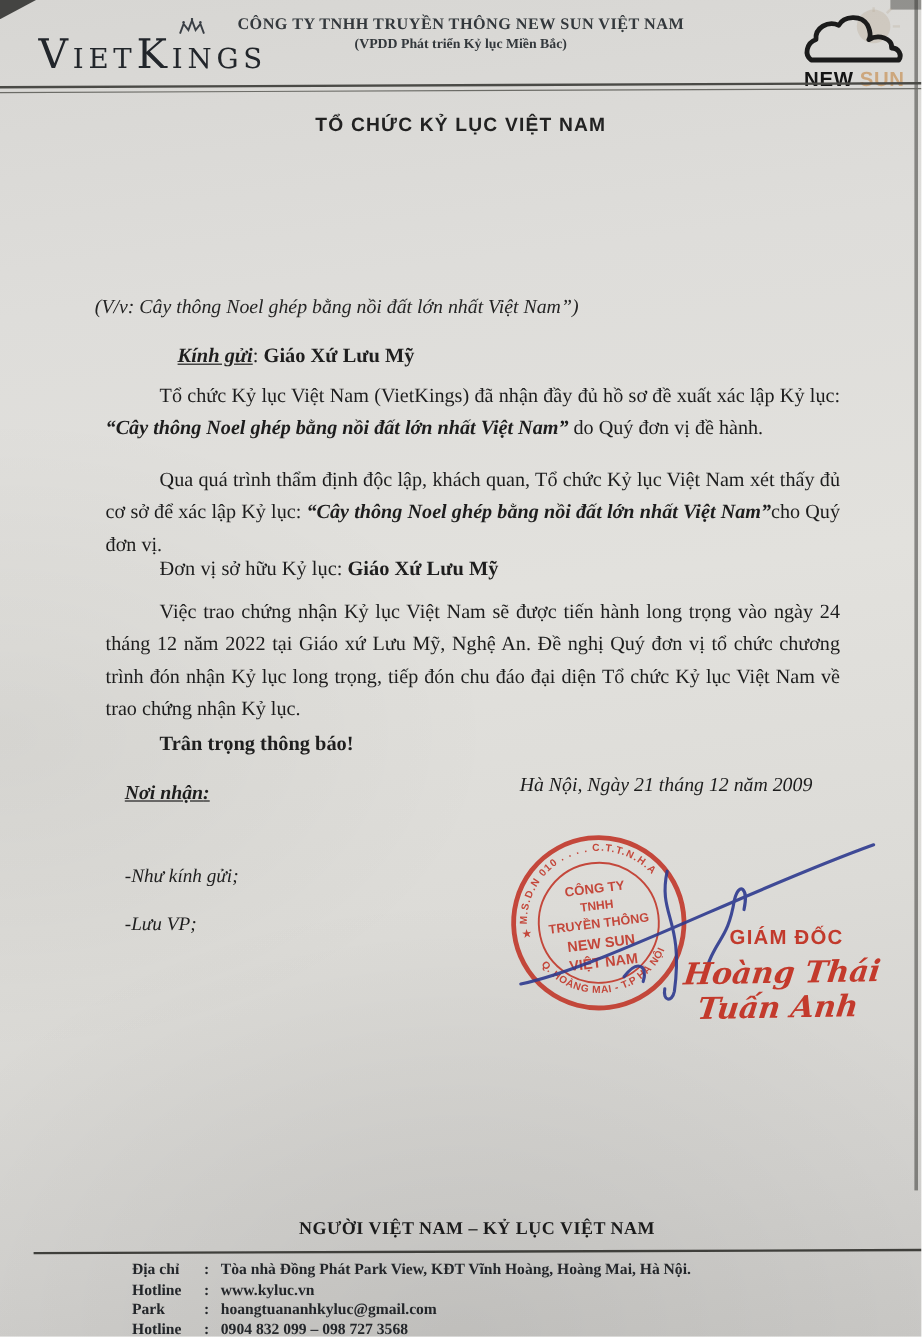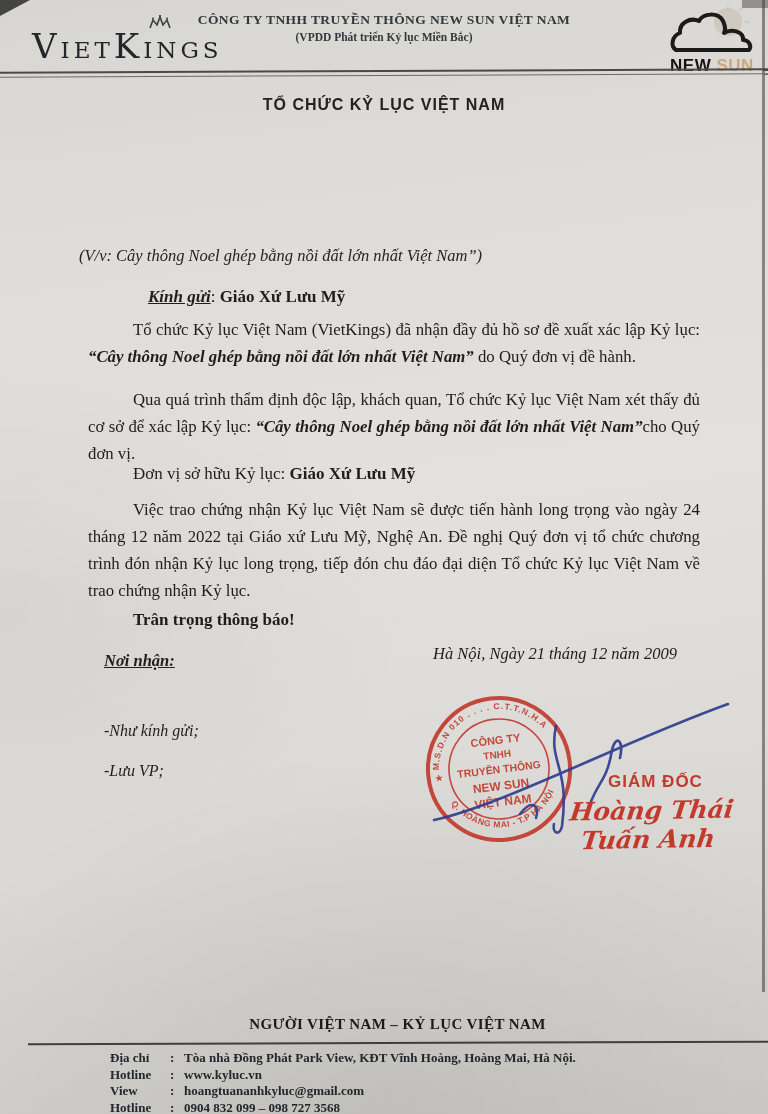--- a/index.html
+++ b/index.html
@@ -201,21 +201,21 @@
       <span class="flabel">Địa chỉ</span>
         <span class="fcolon">:</span>
         <span>Tòa nhà Đồng Phát Park View, KĐT Vĩnh Hoàng, Hoàng Mai, Hà Nội.</span>
     </div>
     <div class="footer-row">
       <span class="flabel">Hotline</span>
         <span class="fcolon">:</span>
         <span>www.kyluc.vn</span>
     </div>
     <div class="footer-row">
-      <span class="flabel">View</span>
+      <span class="flabel">Park</span>
         <span class="fcolon">:</span>
         <span>hoangtuananhkyluc@gmail.com</span>
     </div>
     <div class="footer-row">
       <span class="flabel">Hotline</span>
         <span class="fcolon">:</span>
         <span>0904 832 099 – 098 727 3568</span>
     </div>
   </div>
 

